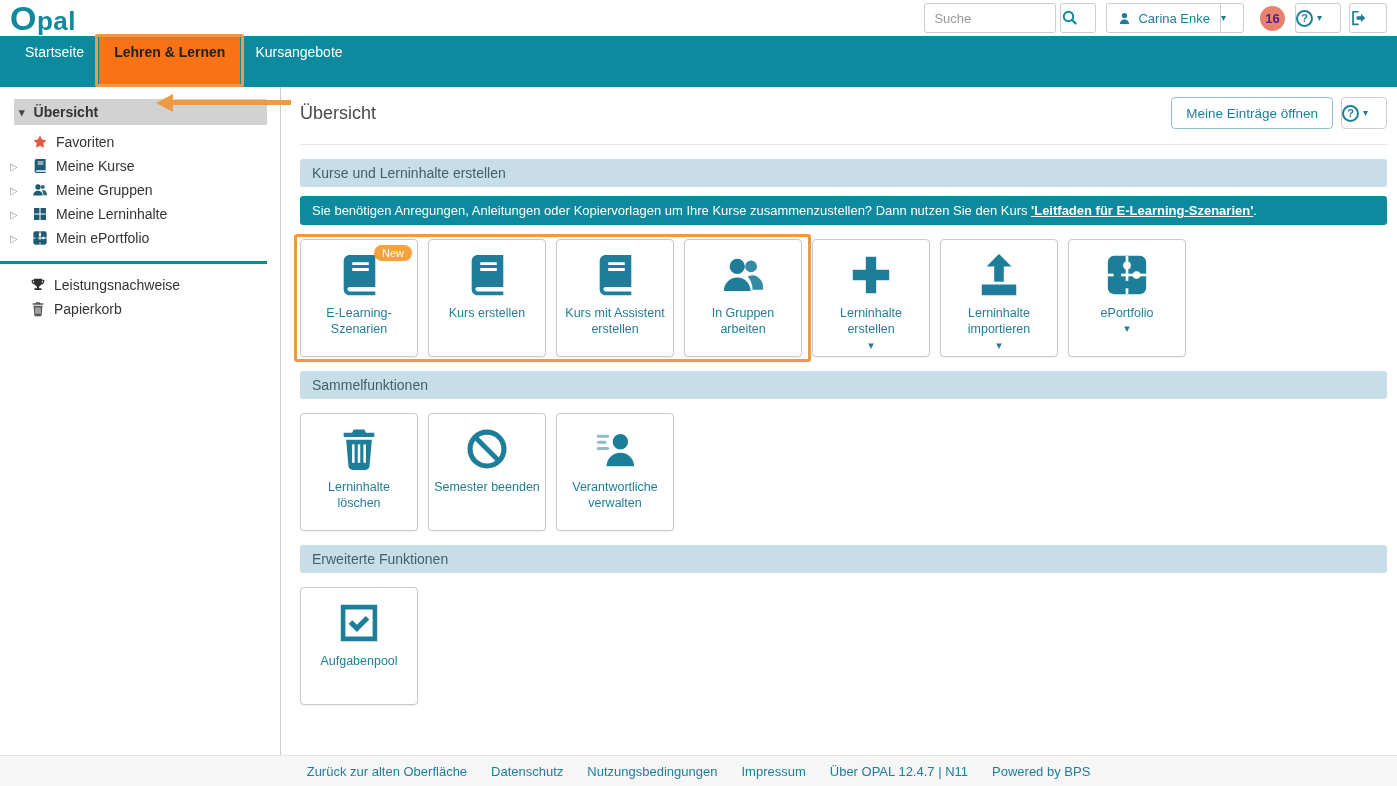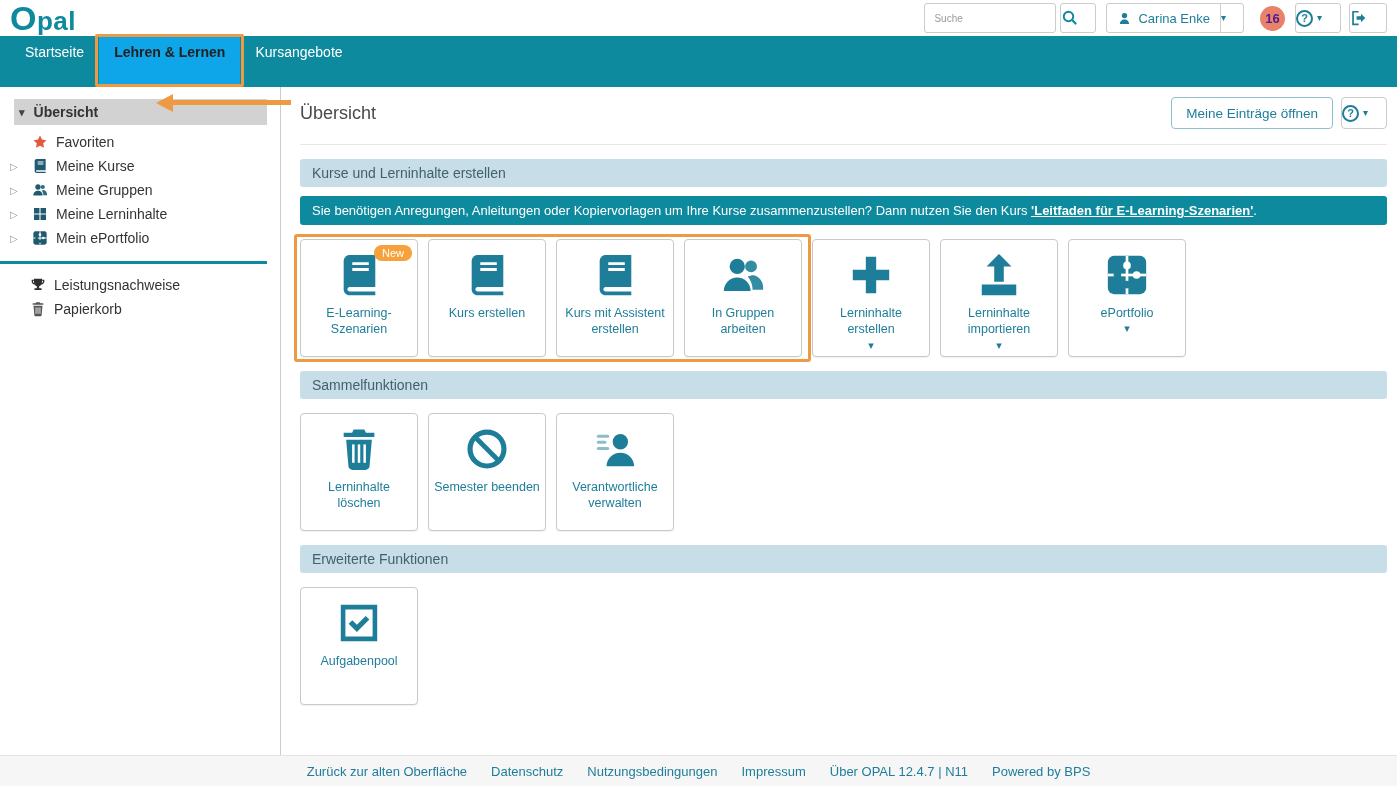--- a/index.html
+++ b/index.html
@@ -8,42 +8,42 @@
     position:relative; overflow:hidden; background:#fff;
     font-family:"Liberation Sans", sans-serif; color:#333;
   }
 
   
   .topbar { height:36px; display:flex; align-items:center; padding:0 10px; background:#fff; }
   .logo { display:block; color:#0e8a9e; font-size:26px; font-weight:bold; letter-spacing:.5px; }
   .logo::first-letter { font-size:34px; }
   .topbar-right { margin-left:auto; display:flex; align-items:center; }
   .search-input { width:132px; height:30px; border:1px solid #ccc; border-radius:3px; padding:0 9px;
-    font-size:10px; color:#555; outline:none; font-family:inherit; }
+    font-size:13px; color:#555; outline:none; font-family:inherit; }
   .search-input::placeholder { color:#9a9a9a; }
   .btn { height:30px; border:1px solid #ccc; background:#fff; border-radius:3px;
     display:flex; align-items:center; justify-content:flex-start; color:#1e7e9a;
     font-size:13px; cursor:pointer; }
   .search-btn { width:36px; margin-left:4px; color:#0e8a9e; }
   .user-btn { padding:0 10px; margin-left:10px; gap:6px; border-radius:3px 0 0 3px; }
   .user-caret-btn { width:24px; margin-left:-1px; border-radius:0 3px 3px 0; }
   .notif-badge { width:25px; height:25px; border-radius:50%; background:#e8826a; color:#4c1d95;
     font-size:13px; font-weight:bold; display:flex; align-items:center; justify-content:center; margin-left:16px; }
   .help-btn { width:46px; margin-left:10px; gap:4px; }
   .logout-btn { width:38px; margin-left:8px; }
   .btn-icon { width:18px; height:18px; }
   .user-icon { width:15px; height:15px; }
   .qmark { width:17px; height:17px; border:2px solid #1e7e9a; border-radius:50%;
     display:flex; align-items:center; justify-content:center; font-size:11px; font-weight:bold; }
   .caret { font-size:10px; line-height:1; }
 
   
   .tabbar { height:51px; background:#0e8a9e; display:flex; padding-left:10px; }
   .tab { padding:0 15px; line-height:33px; color:#fff; font-size:14px; cursor:pointer; white-space:nowrap; }
-  .tab.active { background:#0ea5e9; color:#222; font-weight:bold; position:relative; }
+  .tab.active { background:#f97316; color:#222; font-weight:bold; position:relative; }
   .anno-tab-rect { position:absolute; left:-4px; right:-4px; top:-2px; bottom:0;
     border:3px solid #ee9a44; border-radius:2px; pointer-events:none; }
 
   
   .content { display:flex; height:674px; }
   .sidebar { width:281px; min-width:281px; border-right:1px solid #ccc; padding-top:12px; background:#fff; }
   .main { flex:1; padding:10px 10px 0 19px; }
 
   
   .side-root { height:26px; display:flex; align-items:center; gap:9px; background:#d2d2d2;

